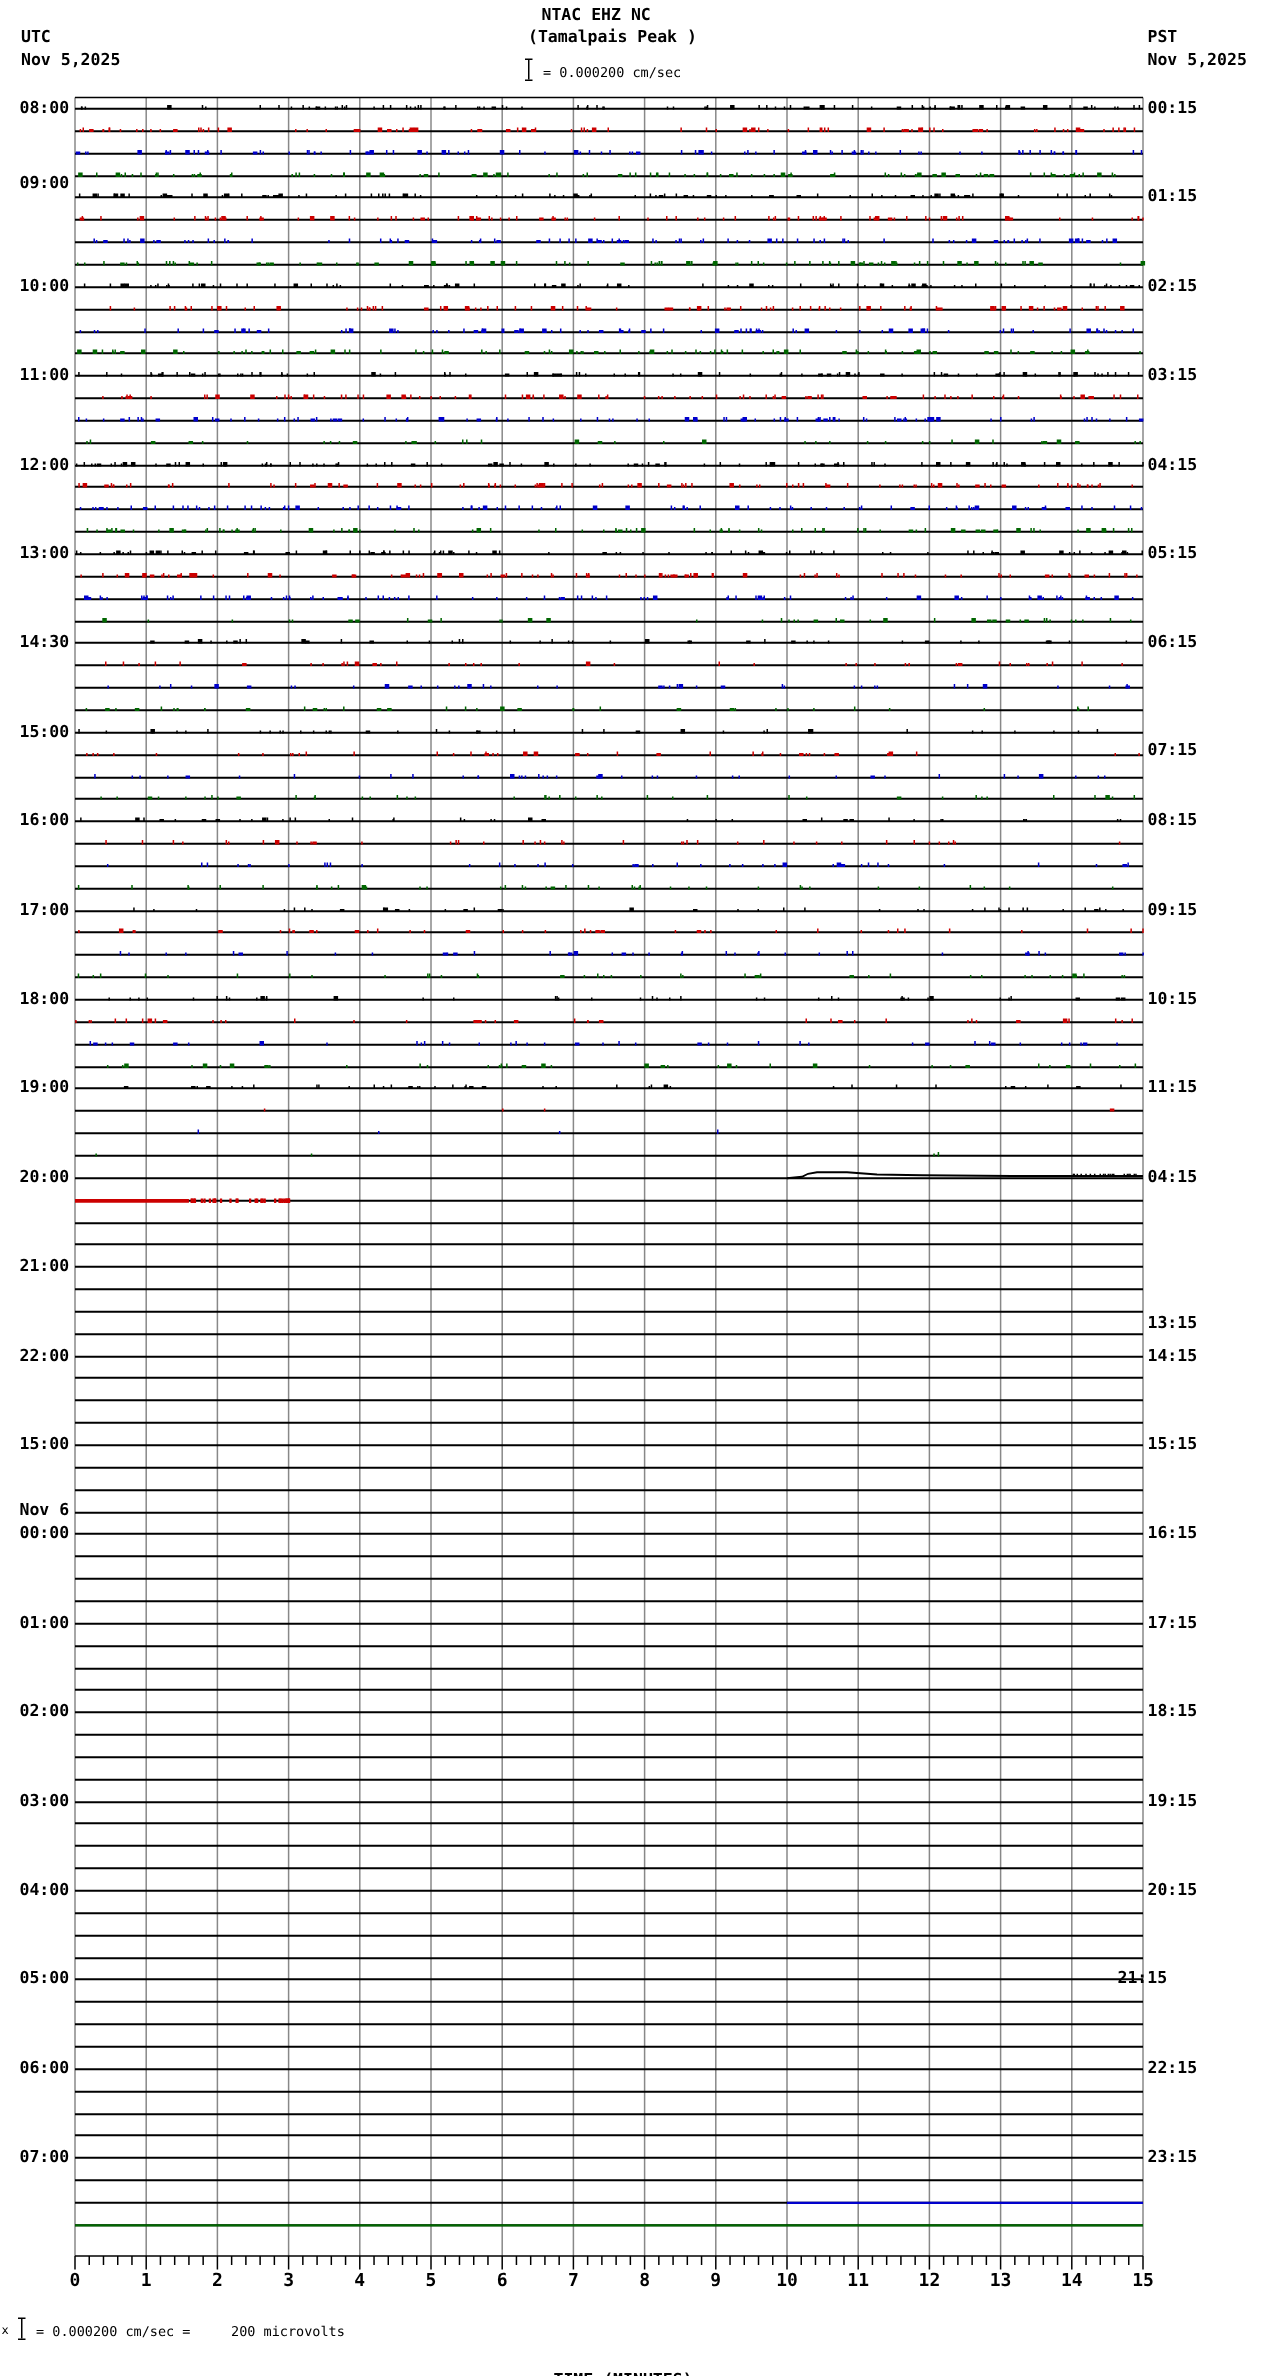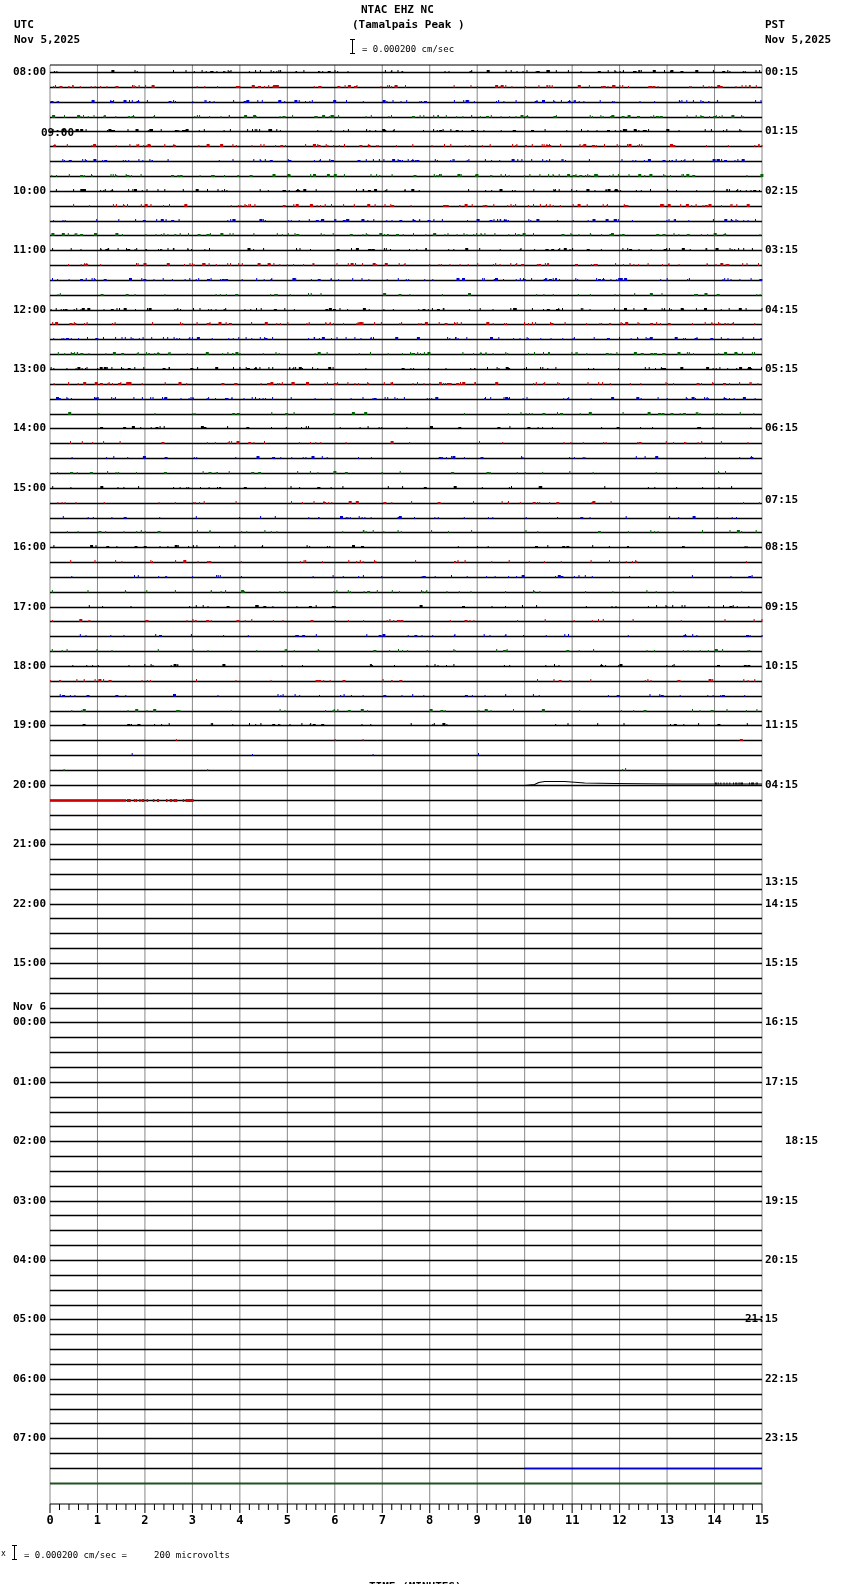--- a/index.html
+++ b/index.html
@@ -3193,31 +3193,31 @@
     <text x="572.1333333333333" y="1524" text-anchor="middle" font-size="12" font-weight="bold" font-family="&quot;DejaVu Sans Mono&quot;, monospace" fill="#000">11</text>
     <text x="619.6" y="1524" text-anchor="middle" font-size="12" font-weight="bold" font-family="&quot;DejaVu Sans Mono&quot;, monospace" fill="#000">12</text>
     <text x="667.0666666666667" y="1524" text-anchor="middle" font-size="12" font-weight="bold" font-family="&quot;DejaVu Sans Mono&quot;, monospace" fill="#000">13</text>
     <text x="714.5333333333333" y="1524" text-anchor="middle" font-size="12" font-weight="bold" font-family="&quot;DejaVu Sans Mono&quot;, monospace" fill="#000">14</text>
     <text x="762" y="1524" text-anchor="middle" font-size="12" font-weight="bold" font-family="&quot;DejaVu Sans Mono&quot;, monospace" fill="#000">15</text>
   </svg>
 
 <div id="labels">
     <div class="t" style="left: 13px; top: 66px;">08:00</div>
     <div class="t" style="left: 765px; top: 66px;">00:15</div>
-    <div class="t" style="left: 13px; top: 127px; margin-left: 28px;">09:00</div>
+    <div class="t" style="left: 13px; top: 116px;">09:00</div>
     <div class="t" style="left: 765px; top: 125.4px;">01:15</div>
     <div class="t" style="left: 13px; top: 184.8px;">10:00</div>
     <div class="t" style="left: 765px; top: 184.8px;">02:15</div>
     <div class="t" style="left: 13px; top: 244.2px;">11:00</div>
     <div class="t" style="left: 765px; top: 244.2px;">03:15</div>
     <div class="t" style="left: 13px; top: 303.6px;">12:00</div>
     <div class="t" style="left: 765px; top: 303.6px;">04:15</div>
     <div class="t" style="left: 13px; top: 363px;">13:00</div>
     <div class="t" style="left: 765px; top: 363px;">05:15</div>
-    <div class="t" style="left: 13px; top: 422.4px;">14:00</div>
+    <div class="t" style="left: 13px; top: 422.4px;">14:30</div>
     <div class="t" style="left: 765px; top: 422.4px;">06:15</div>
     <div class="t" style="left: 13px; top: 481.8px;">15:00</div>
     <div class="t" style="left: 765px; top: 481.8px; margin-top: 12px;">07:15</div>
     <div class="t" style="left: 13px; top: 541.2px;">16:00</div>
     <div class="t" style="left: 765px; top: 541.2px;">08:15</div>
     <div class="t" style="left: 13px; top: 600.6px;">17:00</div>
     <div class="t" style="left: 765px; top: 600.6px;">09:15</div>
     <div class="t" style="left: 13px; top: 660px;">18:00</div>
     <div class="t" style="left: 765px; top: 660px;">10:15</div>
     <div class="t" style="left: 13px; top: 719.4px;">19:00</div>
@@ -3228,21 +3228,21 @@
     <div class="t" style="left: 765px; top: 838.2px; margin-top: 38px;">13:15</div>
     <div class="t" style="left: 13px; top: 897.6px;">22:00</div>
     <div class="t" style="left: 765px; top: 897.6px;">14:15</div>
     <div class="t" style="left: 13px; top: 957px;">15:00</div>
     <div class="t" style="left: 765px; top: 957px;">15:15</div>
     <div class="t" style="left: 13px; top: 1016.4px;">00:00</div>
     <div class="t" style="left: 765px; top: 1016.4px;">16:15</div>
     <div class="t" style="left: 13px; top: 1075.8px;">01:00</div>
     <div class="t" style="left: 765px; top: 1075.8px;">17:15</div>
     <div class="t" style="left: 13px; top: 1135.2px;">02:00</div>
-    <div class="t" style="left: 765px; top: 1135.2px; margin-left: 20px;">18:15</div>
+    <div class="t" style="left: 765px; top: 1135.2px;">18:15</div>
     <div class="t" style="left: 13px; top: 1194.6px;">03:00</div>
     <div class="t" style="left: 765px; top: 1194.6px;">19:15</div>
     <div class="t" style="left: 13px; top: 1254px;">04:00</div>
     <div class="t" style="left: 765px; top: 1254px;">20:15</div>
     <div class="t" style="left: 13px; top: 1313.4px;">05:00</div>
     <div class="t" style="left: 745px; top: 1313.4px;">21:15</div>
     <div class="t" style="left: 13px; top: 1372.8px;">06:00</div>
     <div class="t" style="left: 765px; top: 1372.8px;">22:15</div>
     <div class="t" style="left: 13px; top: 1432.2px;">07:00</div>
     <div class="t" style="left: 765px; top: 1432.2px;">23:15</div>

